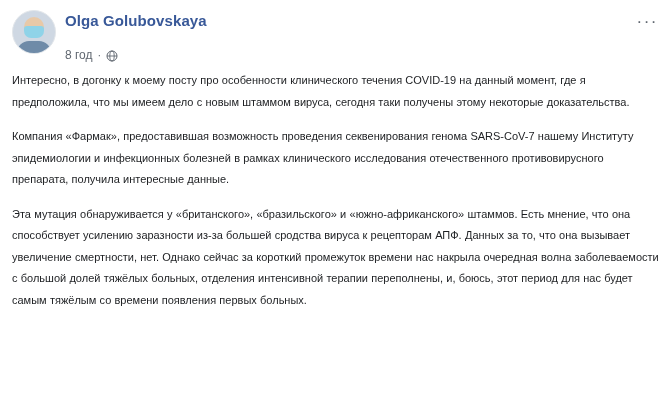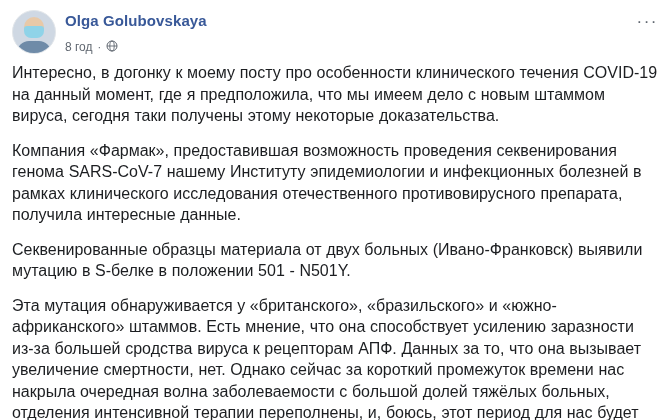--- a/index.html
+++ b/index.html
@@ -76,22 +76,22 @@
   }
   .author-name {
     font-size: 15px;
     font-weight: bold;
     color: #385898;
     line-height: 19px;
     letter-spacing: 0.1px;
   }
   .meta-row {
     display: flex;
-    align-items: flex-start;
-    margin-top: 10px;
+    align-items: flex-end;
+    margin-top: 18px;
     color: #606770;
     font-size: 12px;
     line-height: 14px;
   }
   .meta-time {
     color: #606770;
   }
   .meta-dot {
     margin: 0 5px;
     font-size: 11px;
@@ -113,21 +113,21 @@
     letter-spacing: 1.5px;
     line-height: 12px;
     cursor: pointer;
     user-select: none;
   }
   .post-body {
     padding: 4px 12px 0 12px;
   }
   .post-body p {
     margin: 0 0 13px 0;
-    font-size: 16px;
+    font-size: 11px;
     line-height: 21.5px;
     color: #1c1e21;
     text-align: left;
     word-spacing: 0.2px;
   }
   .post-body p:last-child {
     margin-bottom: 0;
   }
 </style>
 </head>
@@ -154,18 +154,17 @@
           </svg>
         </span>
       </div>
     </div>
     <div class="more-btn">···</div>
   </div>
 
   <div class="post-body">
     <p>Интересно, в догонку к моему посту про особенности клинического течения COVID-19 на данный момент, где я предположила, что мы имеем дело с новым штаммом вируса, сегодня таки получены этому некоторые доказательства.</p>
     <p>Компания «Фармак», предоставившая возможность проведения секвенирования генома SARS-CoV-7 нашему Институту эпидемиологии и инфекционных болезней в рамках клинического исследования отечественного противовирусного препарата, получила интересные данные.</p>
-    <p>Секвенированные образцы материала от двух больных (Ивано-Франковск) выявили мутацию в S-белке в положении 501 - N501Y.</p>
     <p>Эта мутация обнаруживается у «британского», «бразильского» и «южно-африканского» штаммов.  Есть мнение, что она способствует усилению заразности из-за большей сродства вируса к рецепторам АПФ. Данных за то, что она вызывает увеличение смертности, нет. Однако сейчас за короткий промежуток времени нас накрыла очередная волна заболеваемости с большой долей тяжёлых больных, отделения интенсивной терапии переполнены, и, боюсь, этот период для нас будет самым тяжёлым со времени появления первых больных.</p>
 
   </div>
 
 </div>
 
 </body></html>

